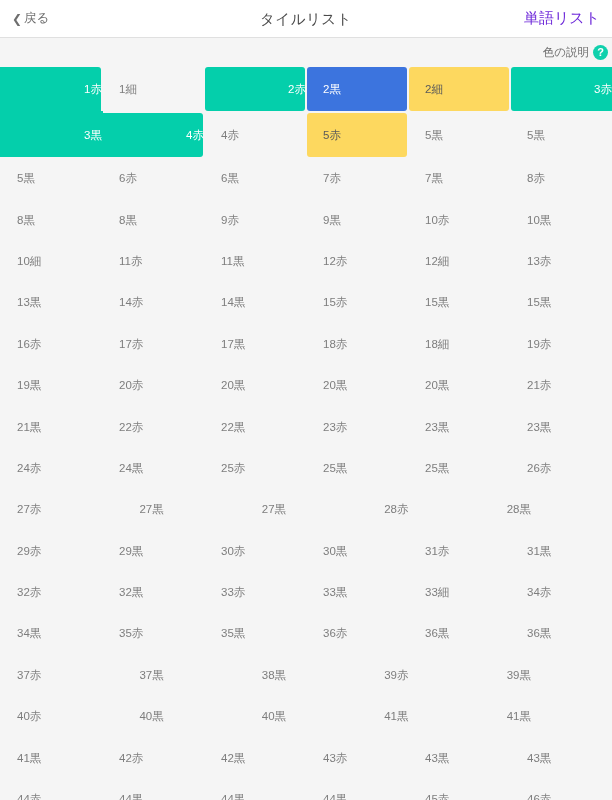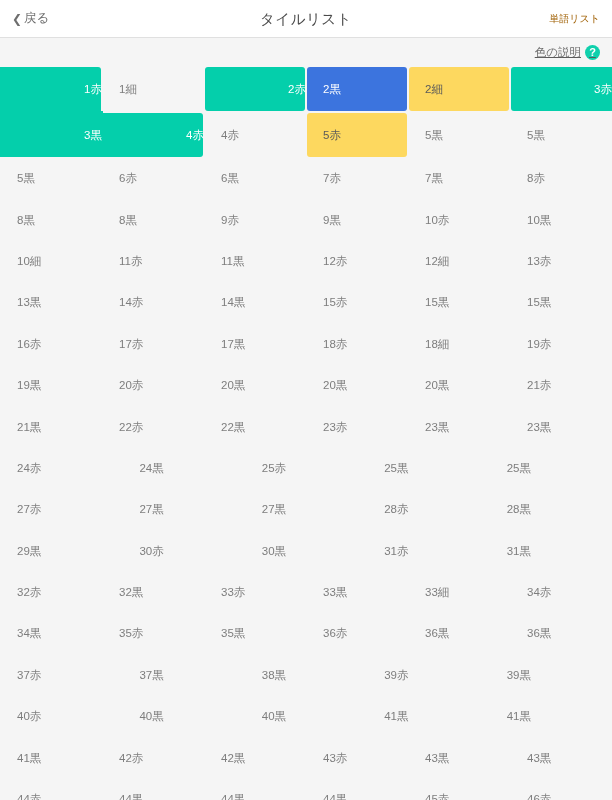--- a/index.html
+++ b/index.html
@@ -55,37 +55,36 @@
     height: 38px;
     line-height: 38px;
     text-align: center;
     font-size: 14.5px;
     color: #4a4a4a;
     letter-spacing: .5px;
     pointer-events: none;
   }
 
   .nav-right {
-    font-size: 10px;
-    color: #a16207;
+    font-size: 15px;
+    color: #6d28d9;
     cursor: pointer;
     white-space: nowrap;
     z-index: 2;
   }
 
   
   .legend-bar {
     height: 28px;
     background: #f5f5f5;
     display: flex;
     align-items: center;
     justify-content: flex-end;
-    padding: 0 12px 0 0;
+    padding: 0 4px 0 0;
     gap: 4px;
-    text-decoration: underline;
   }
   .legend-label {
     font-size: 11.5px;
     color: #6e6e6e;
     white-space: nowrap;
   }
   .help-badge {
     width: 15px;
     height: 15px;
     border-radius: 50%;
@@ -367,40 +366,46 @@
       </div>
       <div class="cell">
         <span>25赤</span>
       </div>
       <div class="cell">
         <span>25黒</span>
       </div>
       <div class="cell">
         <span>25黒</span>
       </div>
+      <div class="cell">
+        <span>26赤</span>
+      </div>
     </div>
     <div class="row">
       <div class="cell">
         <span>27赤</span>
       </div>
       <div class="cell">
         <span>27黒</span>
       </div>
       <div class="cell">
         <span>27黒</span>
       </div>
       <div class="cell">
         <span>28赤</span>
       </div>
       <div class="cell">
         <span>28黒</span>
       </div>
     </div>
     <div class="row">
       <div class="cell">
+        <span>29赤</span>
+      </div>
+      <div class="cell">
         <span>29黒</span>
       </div>
       <div class="cell">
         <span>30赤</span>
       </div>
       <div class="cell">
         <span>30黒</span>
       </div>
       <div class="cell">
         <span>31赤</span>

